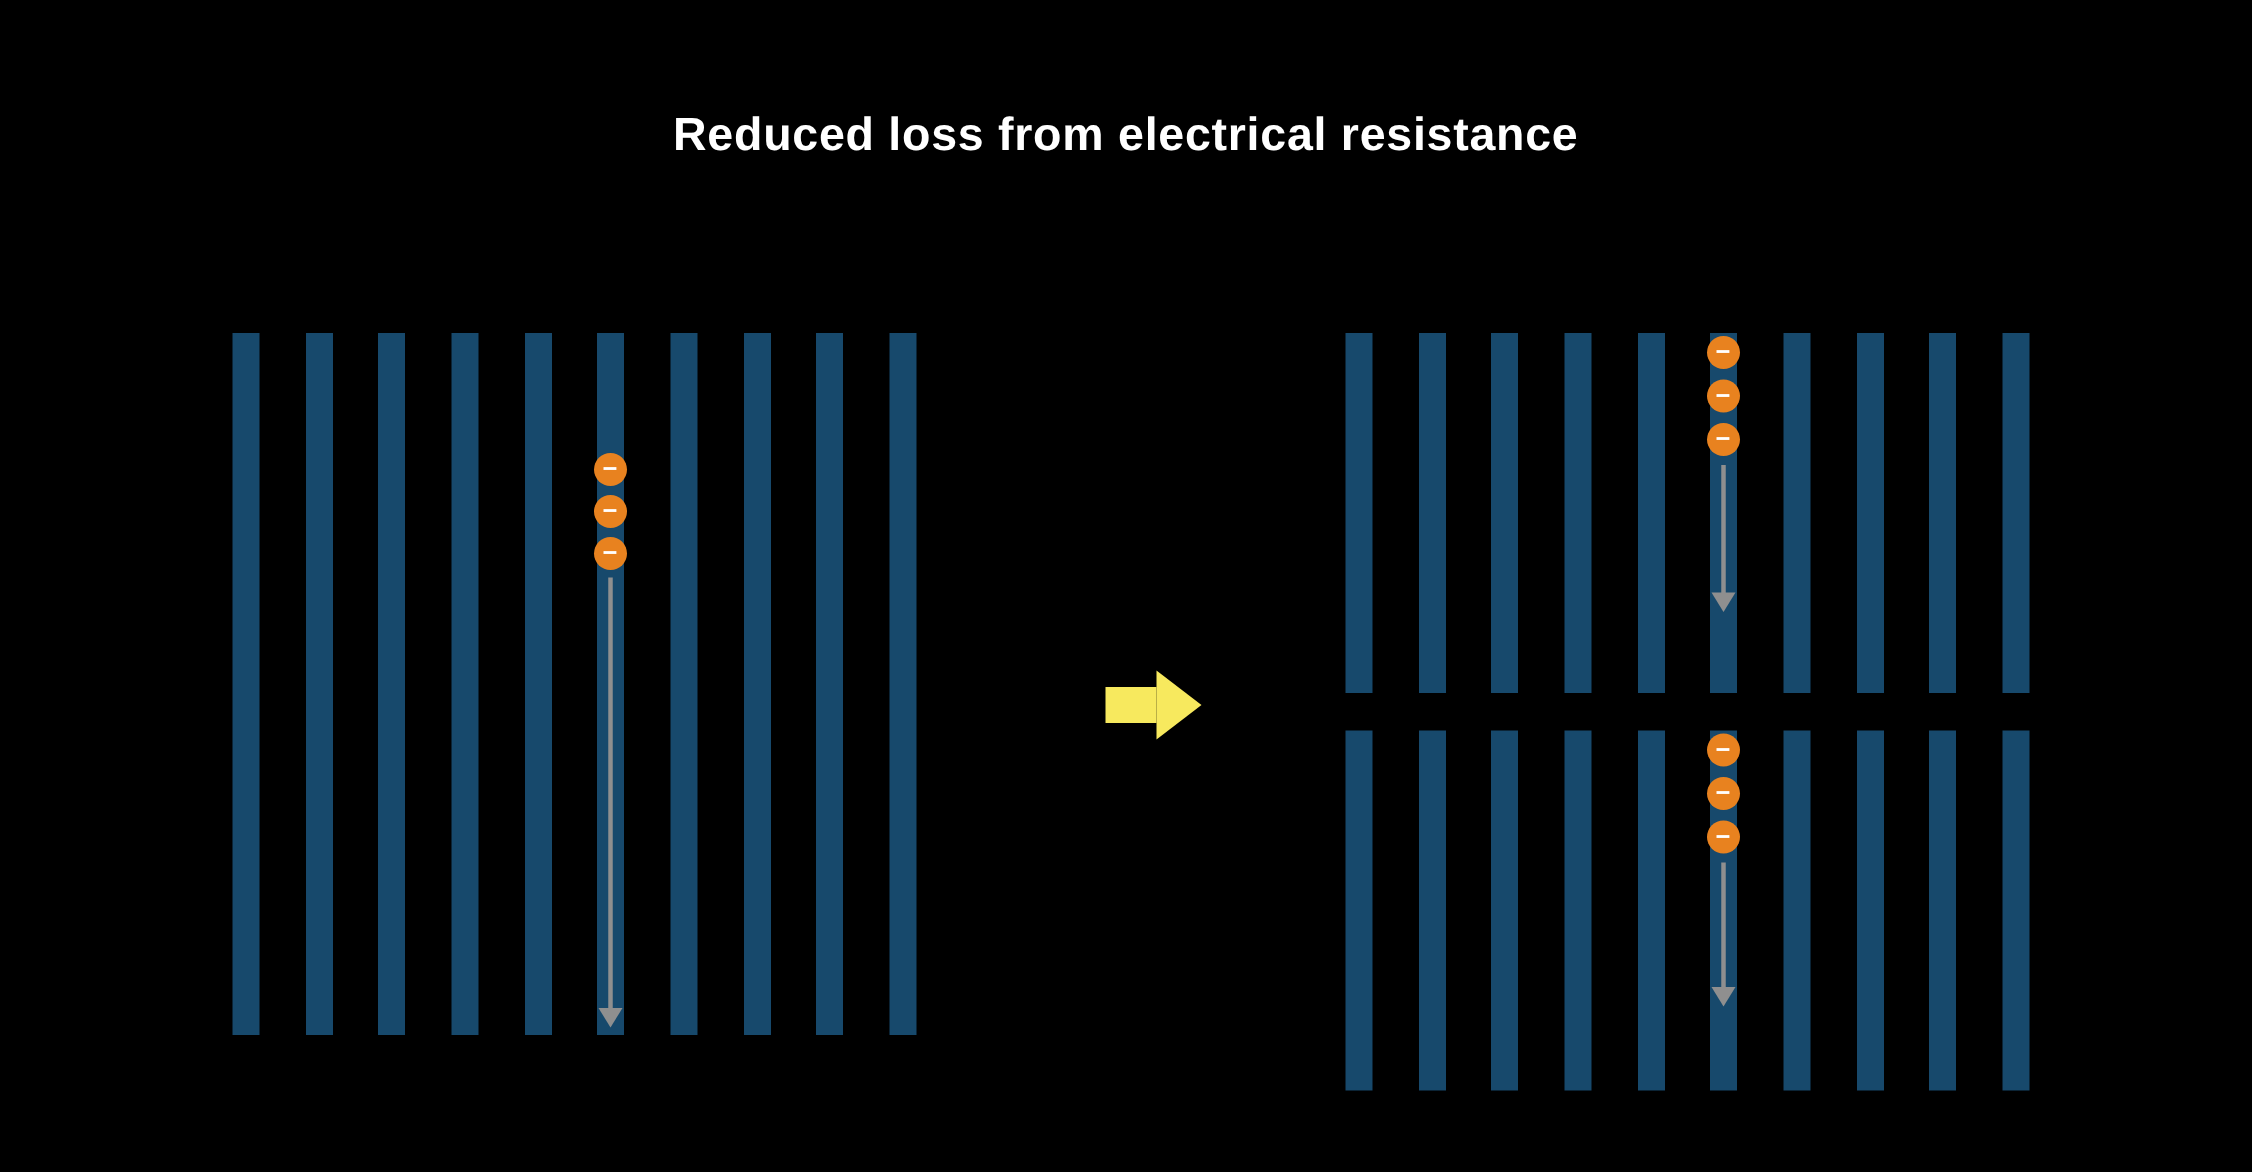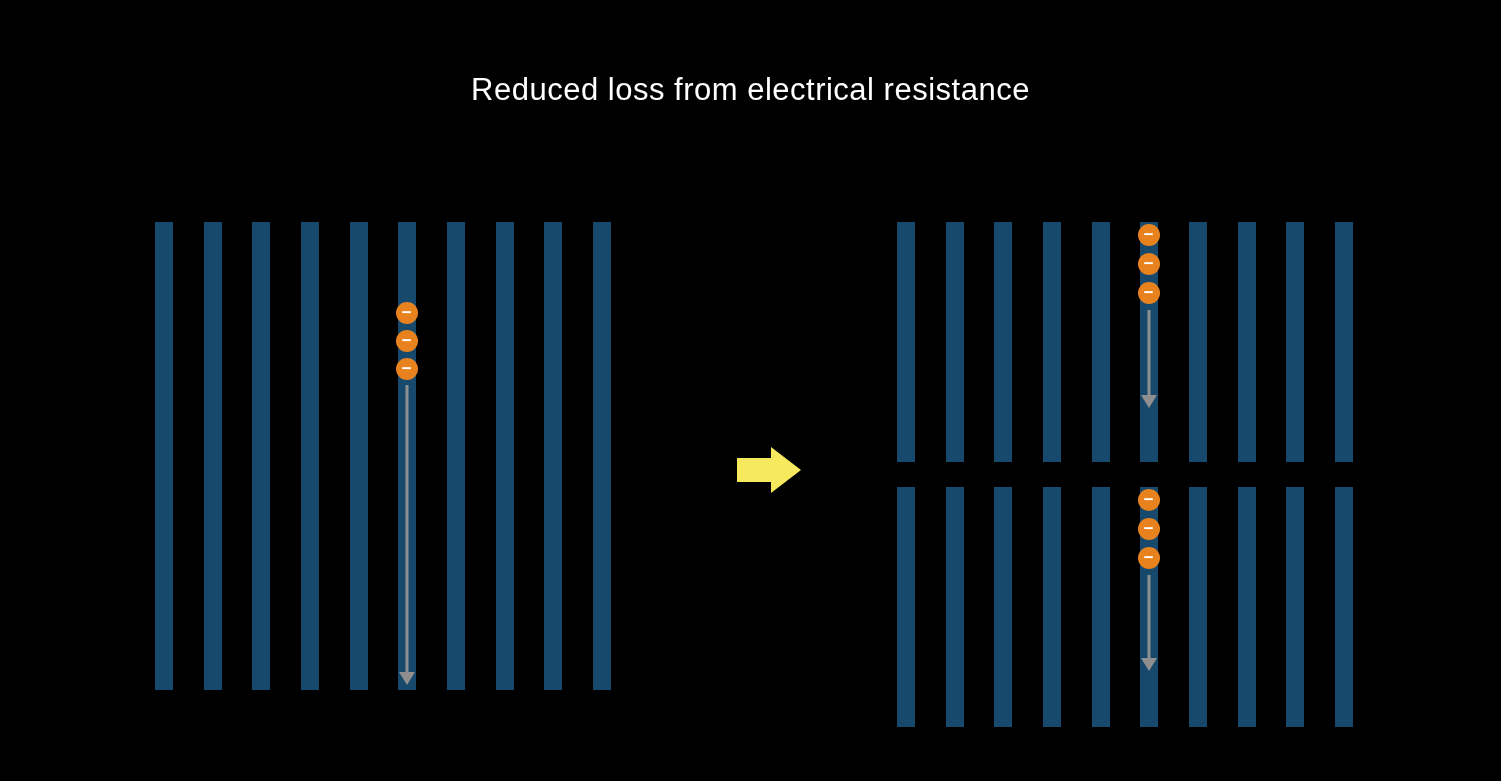--- a/index.html
+++ b/index.html
@@ -18,21 +18,21 @@
     background:var(--bg);
     font-family:"Liberation Sans", sans-serif;
     overflow:hidden;
   }
   .title{
     position:absolute;
     top:72px;left:0;right:0;
     margin:0;
     text-align:center;
     font-size:31px;
-    font-weight:400;
+    font-weight:700;
     letter-spacing:0.5px;
     color:var(--title);
   }
   .panel{position:absolute;}
   .panel-left{left:155px;top:222px;width:456px;height:468px;}
   .panel-rtop{left:897px;top:222px;width:456px;height:240px;}
   .panel-rbot{left:897px;top:487px;width:456px;height:240px;}
   .bars{
     position:absolute;inset:0;
     display:flex;justify-content:space-between;

